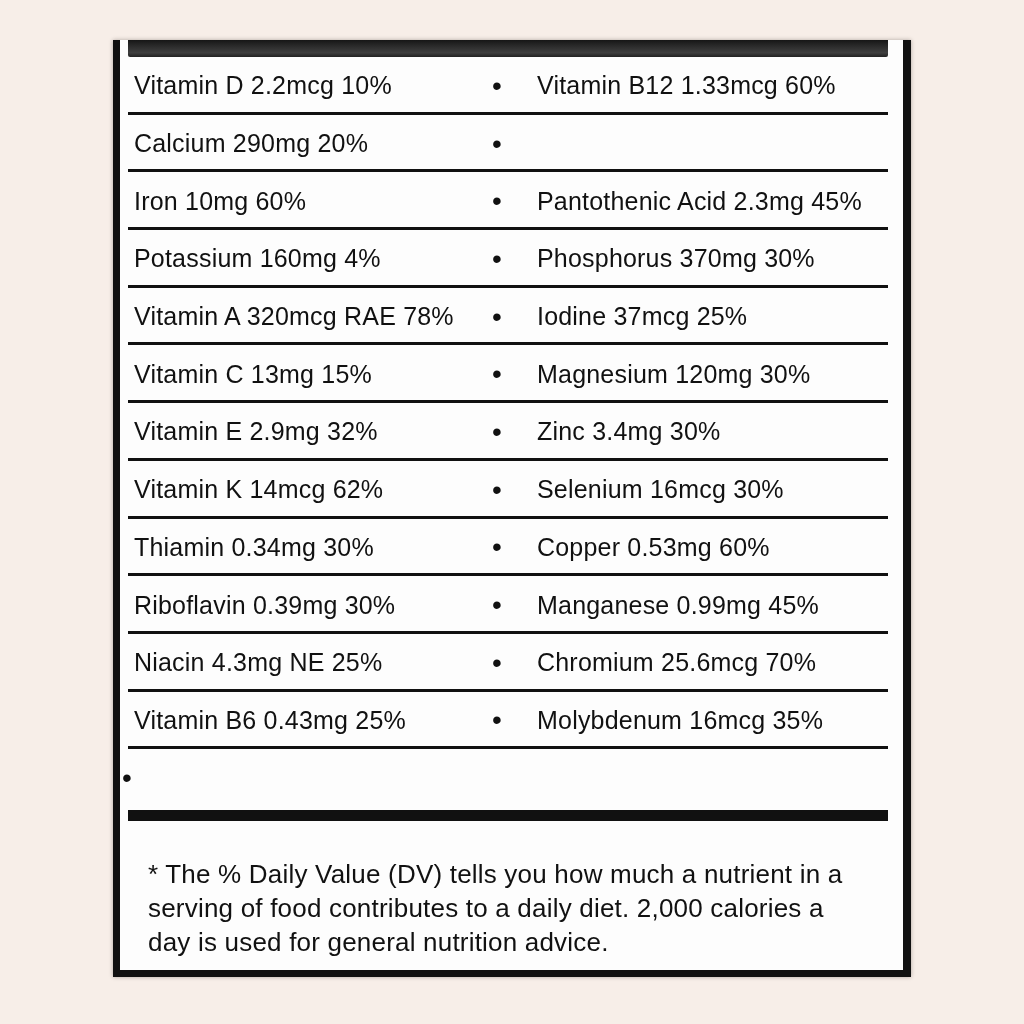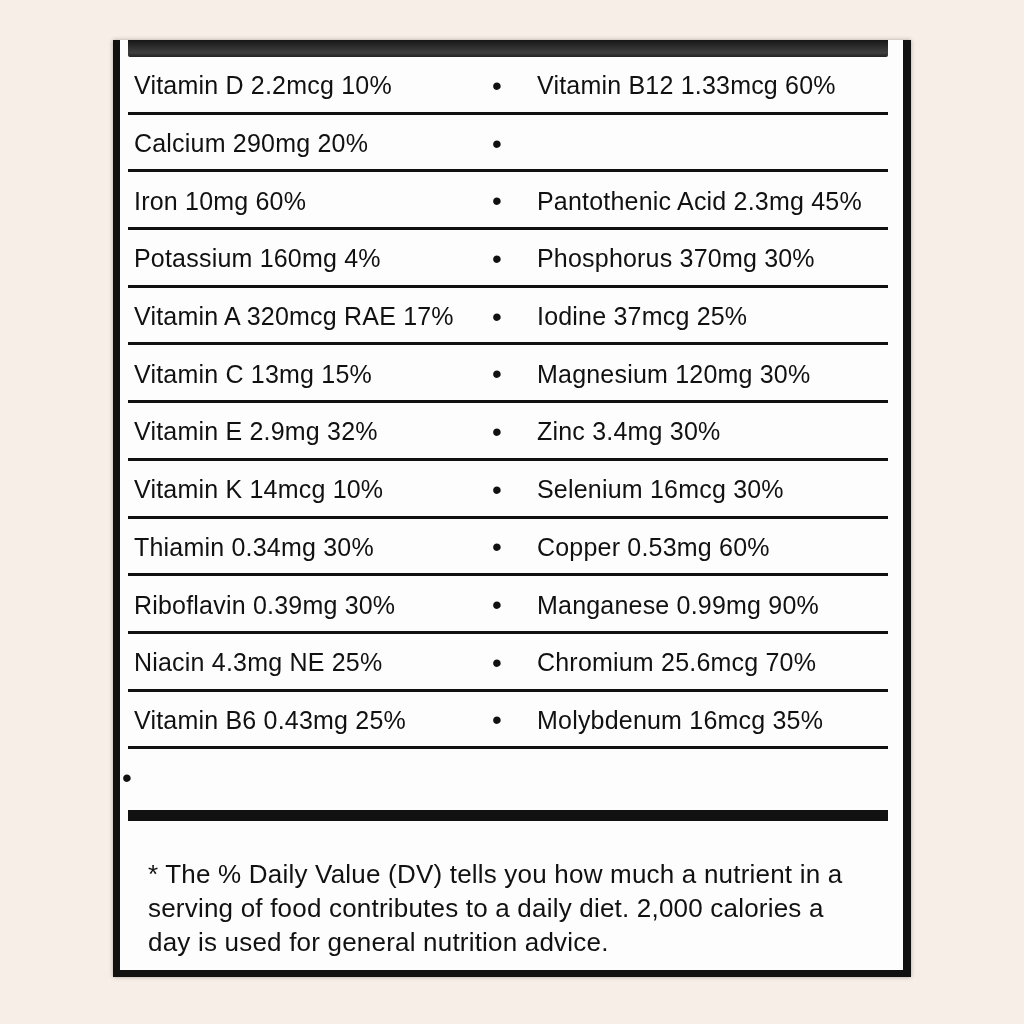--- a/index.html
+++ b/index.html
@@ -103,48 +103,48 @@
     <span class="cell-left">Iron 10mg 60%</span>
     <span class="bullet">•</span>
     <span class="cell-right">Pantothenic Acid 2.3mg 45%</span>
   </div>
         <div class="row">
     <span class="cell-left">Potassium 160mg 4%</span>
     <span class="bullet">•</span>
     <span class="cell-right">Phosphorus 370mg 30%</span>
   </div>
         <div class="row">
-    <span class="cell-left">Vitamin A 320mcg RAE 17%</span>
+    <span class="cell-left">Vitamin A 320mcg RAE 78%</span>
     <span class="bullet">•</span>
     <span class="cell-right">Iodine 37mcg 25%</span>
   </div>
         <div class="row">
     <span class="cell-left">Vitamin C 13mg 15%</span>
     <span class="bullet">•</span>
     <span class="cell-right">Magnesium 120mg 30%</span>
   </div>
         <div class="row">
     <span class="cell-left">Vitamin E 2.9mg 32%</span>
     <span class="bullet">•</span>
     <span class="cell-right">Zinc 3.4mg 30%</span>
   </div>
         <div class="row">
-    <span class="cell-left">Vitamin K 14mcg 10%</span>
+    <span class="cell-left">Vitamin K 14mcg 62%</span>
     <span class="bullet">•</span>
     <span class="cell-right">Selenium 16mcg 30%</span>
   </div>
         <div class="row">
     <span class="cell-left">Thiamin 0.34mg 30%</span>
     <span class="bullet">•</span>
     <span class="cell-right">Copper 0.53mg 60%</span>
   </div>
         <div class="row">
     <span class="cell-left">Riboflavin 0.39mg 30%</span>
     <span class="bullet">•</span>
-    <span class="cell-right">Manganese 0.99mg 90%</span>
+    <span class="cell-right">Manganese 0.99mg 45%</span>
   </div>
         <div class="row">
     <span class="cell-left">Niacin 4.3mg NE 25%</span>
     <span class="bullet">•</span>
     <span class="cell-right">Chromium 25.6mcg 70%</span>
   </div>
         <div class="row">
     <span class="cell-left">Vitamin B6 0.43mg 25%</span>
     <span class="bullet">•</span>
     <span class="cell-right">Molybdenum 16mcg 35%</span>

